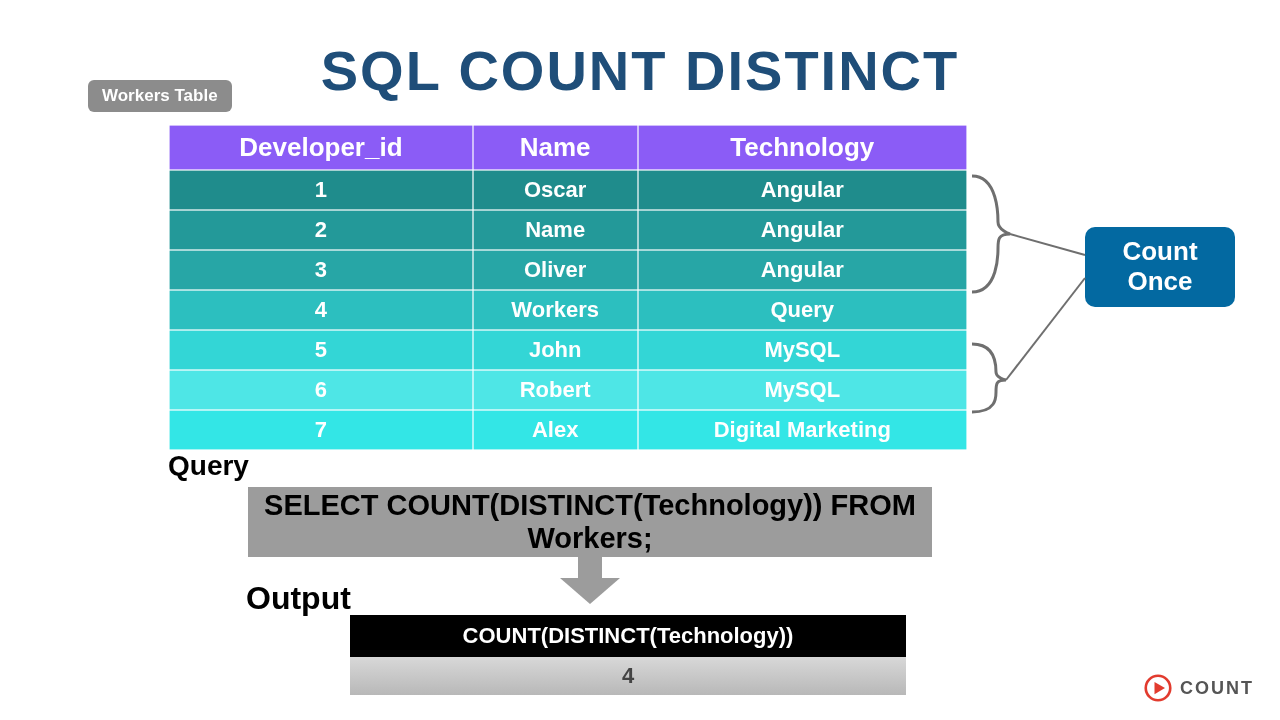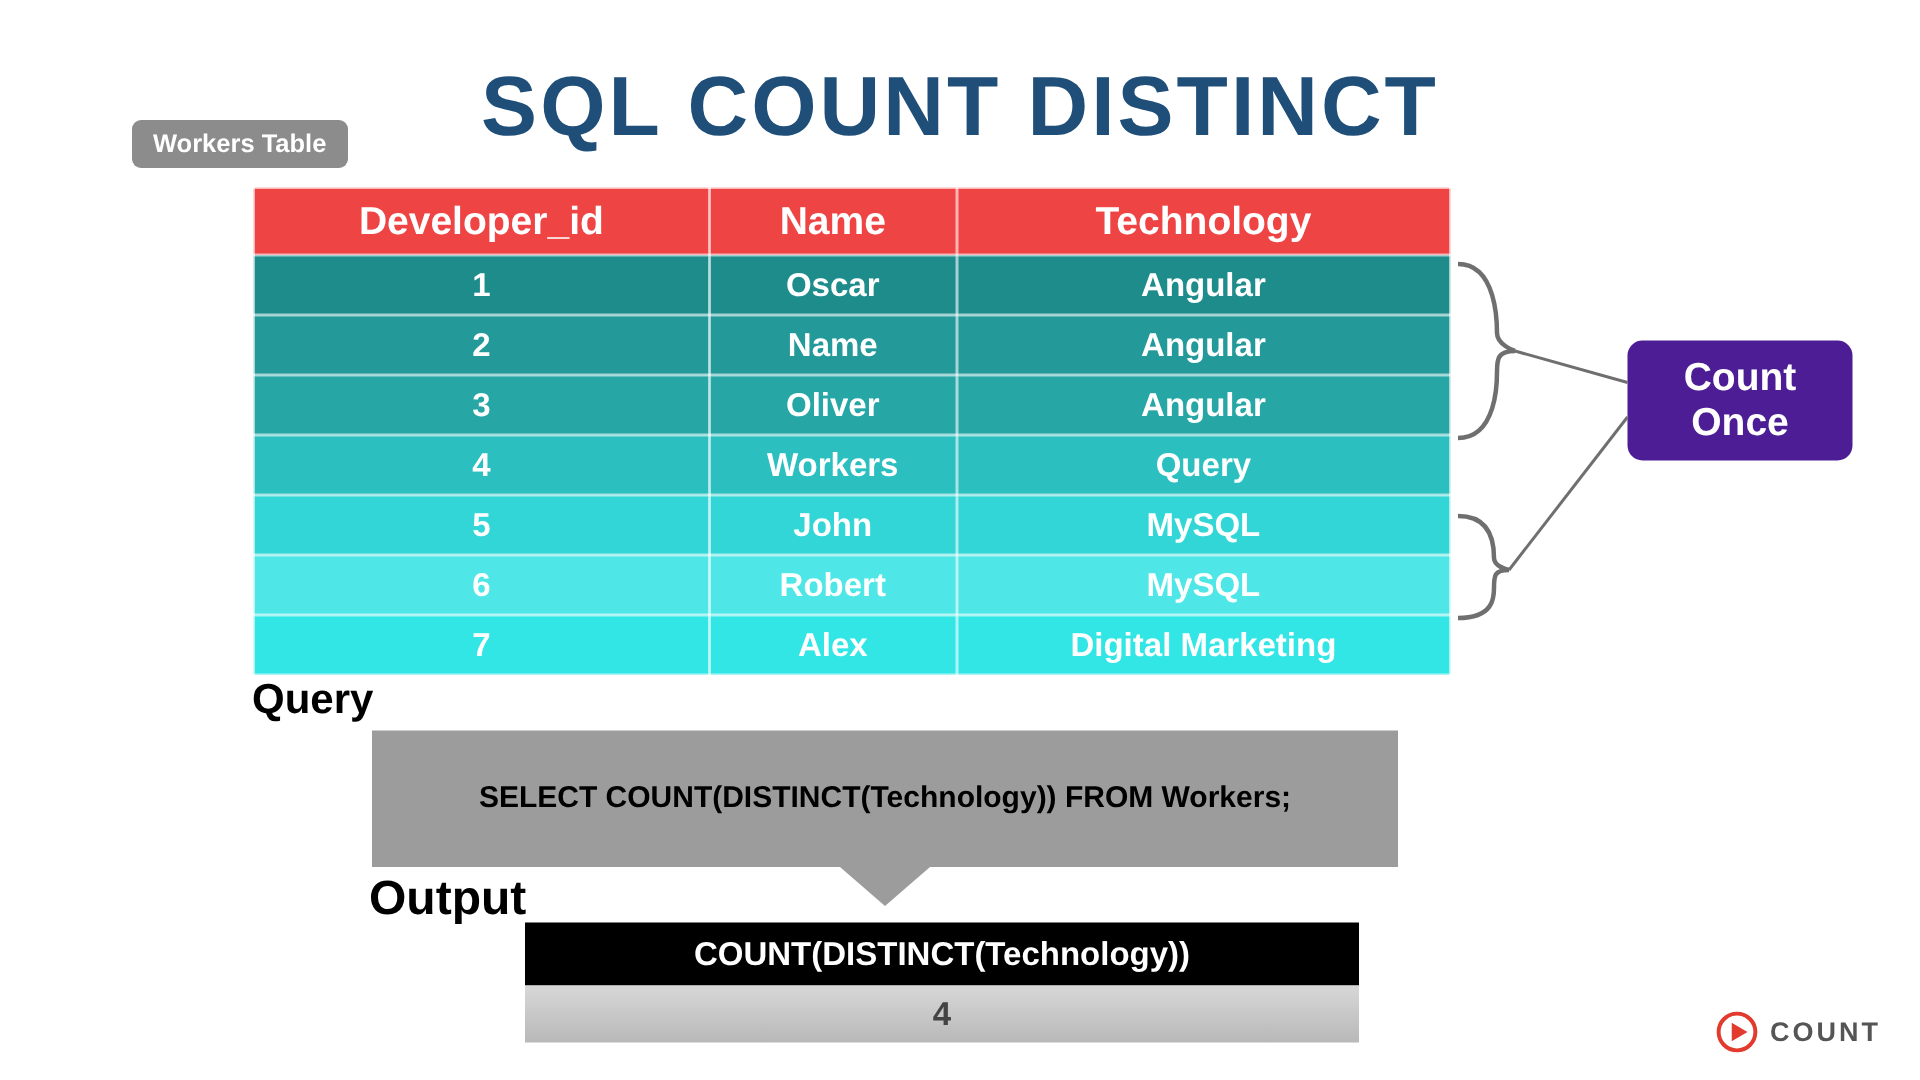--- a/index.html
+++ b/index.html
@@ -38,36 +38,36 @@
     color: #ffffff;
   }
   .workers-table th, .workers-table td {
     border: 2px solid rgba(255,255,255,0.6);
     text-align: center;
     padding: 6px 0;
     font-weight: 700;
     font-size: 22px;
   }
   .workers-table th {
-    background: #ef4444;
+    background: #8b5cf6;
     font-size: 26px;
   }
   .r1 { background:#1f8c8c; }
   .r2 { background:#239999; }
   .r3 { background:#27a6a6; }
   .r4 { background:#2cbfbf; }
   .r5 { background:#33d6d6; }
   .r6 { background:#4ee6e6; }
   .r7 { background:#33e6e6; }
 
   .count-once {
     position: absolute;
     top: 227px; left: 1085px;
     width: 150px;
-    background: #4c1d95;
+    background: #0369a1;
     color: #ffffff;
     border-radius: 10px;
     text-align: center;
     font-size: 26px;
     font-weight: 700;
     padding: 10px 8px;
     line-height: 1.15;
   }
 
   .query-label {
@@ -77,23 +77,23 @@
     font-size: 28px;
     color: #000000;
   }
   .query-box {
     position: absolute;
     top: 487px; left: 248px;
     width: 684px;
     background: #9c9c9c;
     color: #000000;
     font-weight: 800;
-    font-size: 20px;
-    text-align: center;
-    padding: 34px 8px;
+    font-size: 29px;
+    text-align: center;
+    padding: 2px 8px;
   }
 
   .arrow-down {
     position: absolute;
     top: 548px; left: 560px;
     width: 60px; height: 60px;
   }
   .arrow-down .stem {
     position:absolute; left:18px; top:0; width:24px; height:34px;
     background:#9c9c9c;

